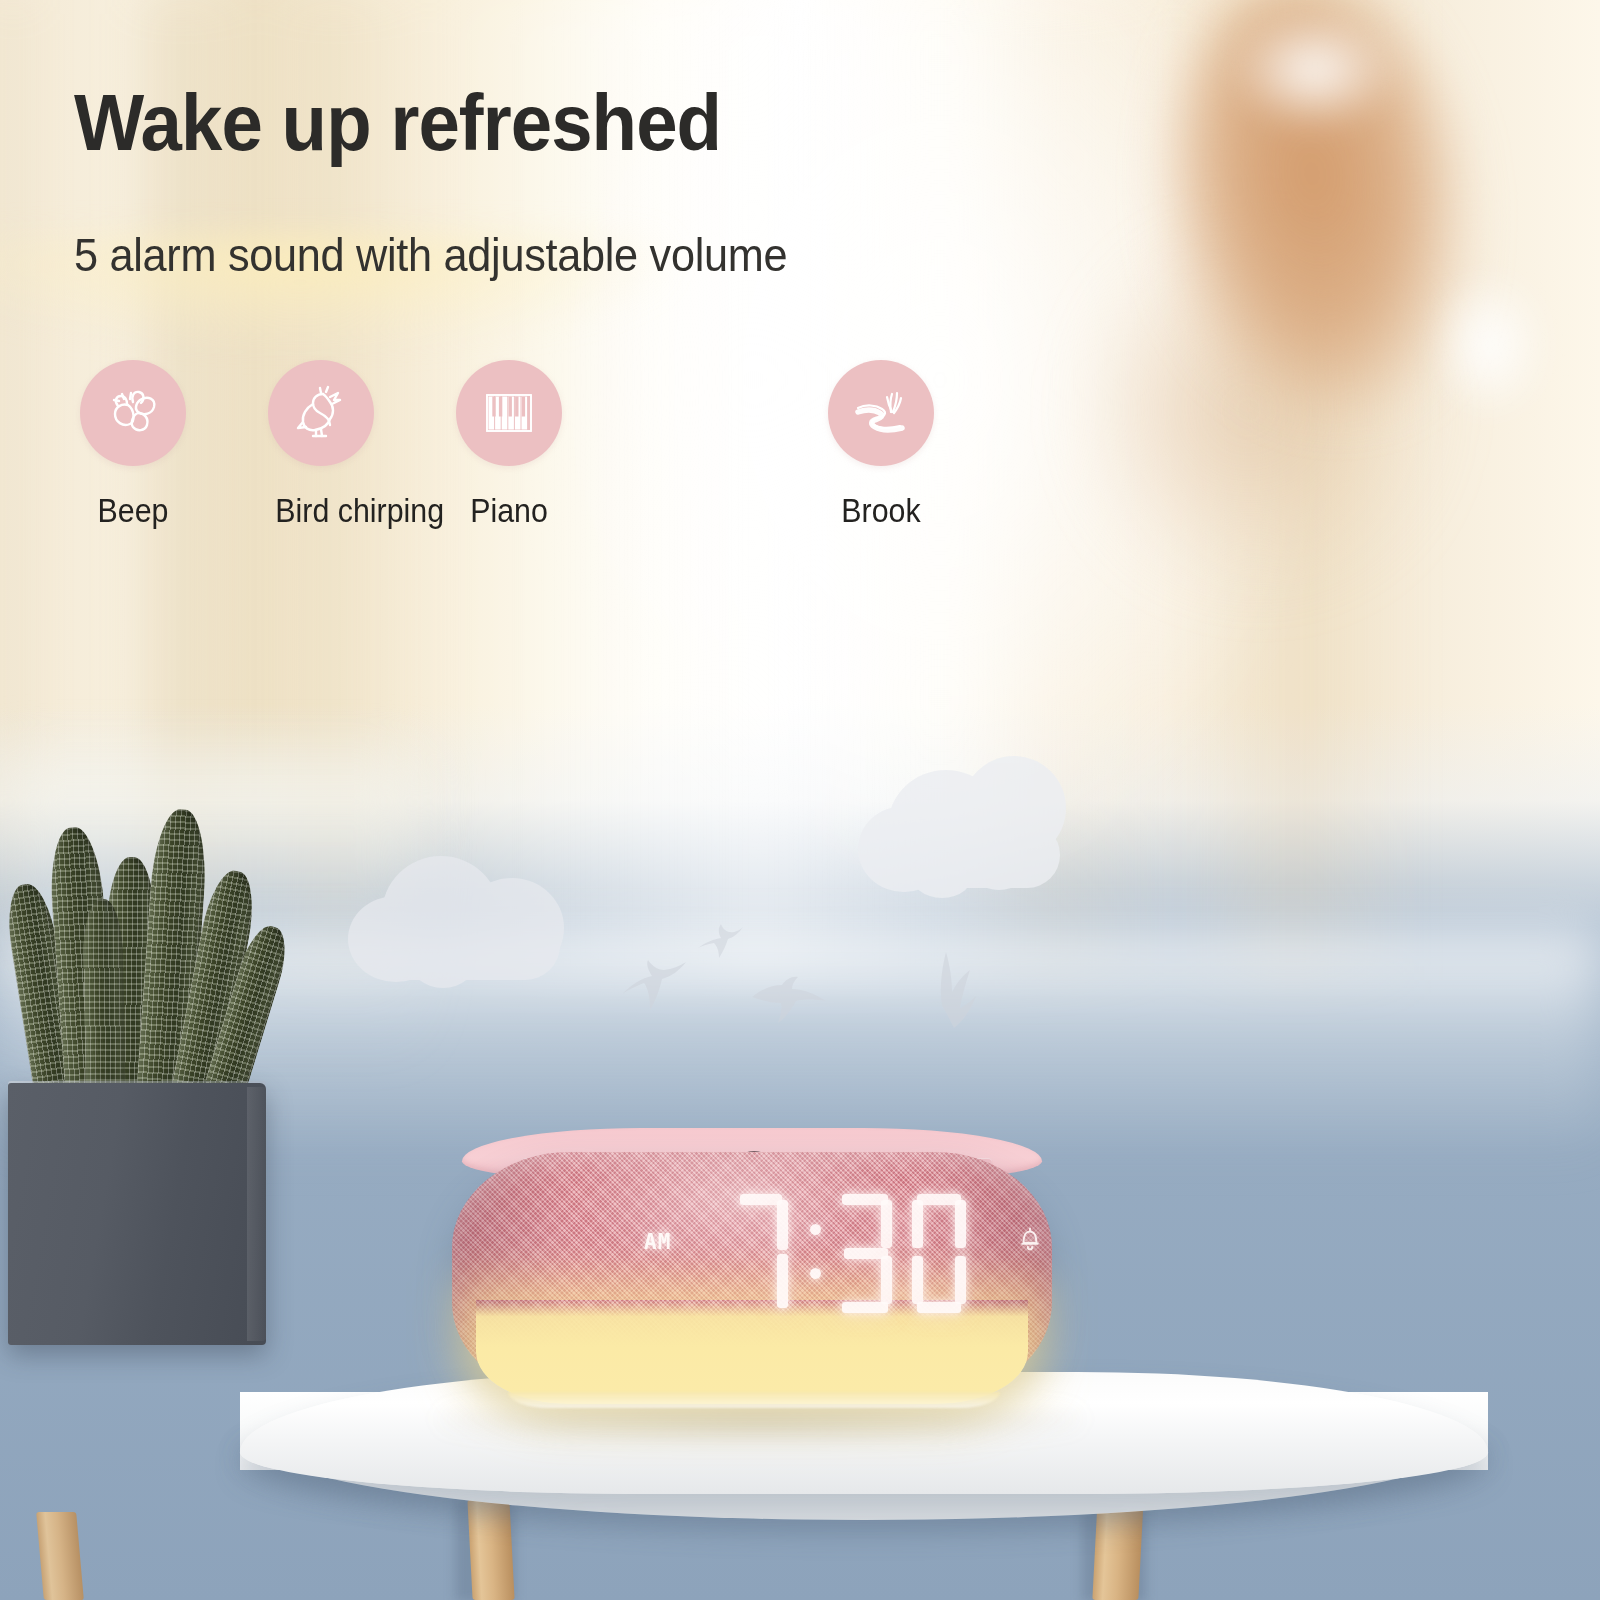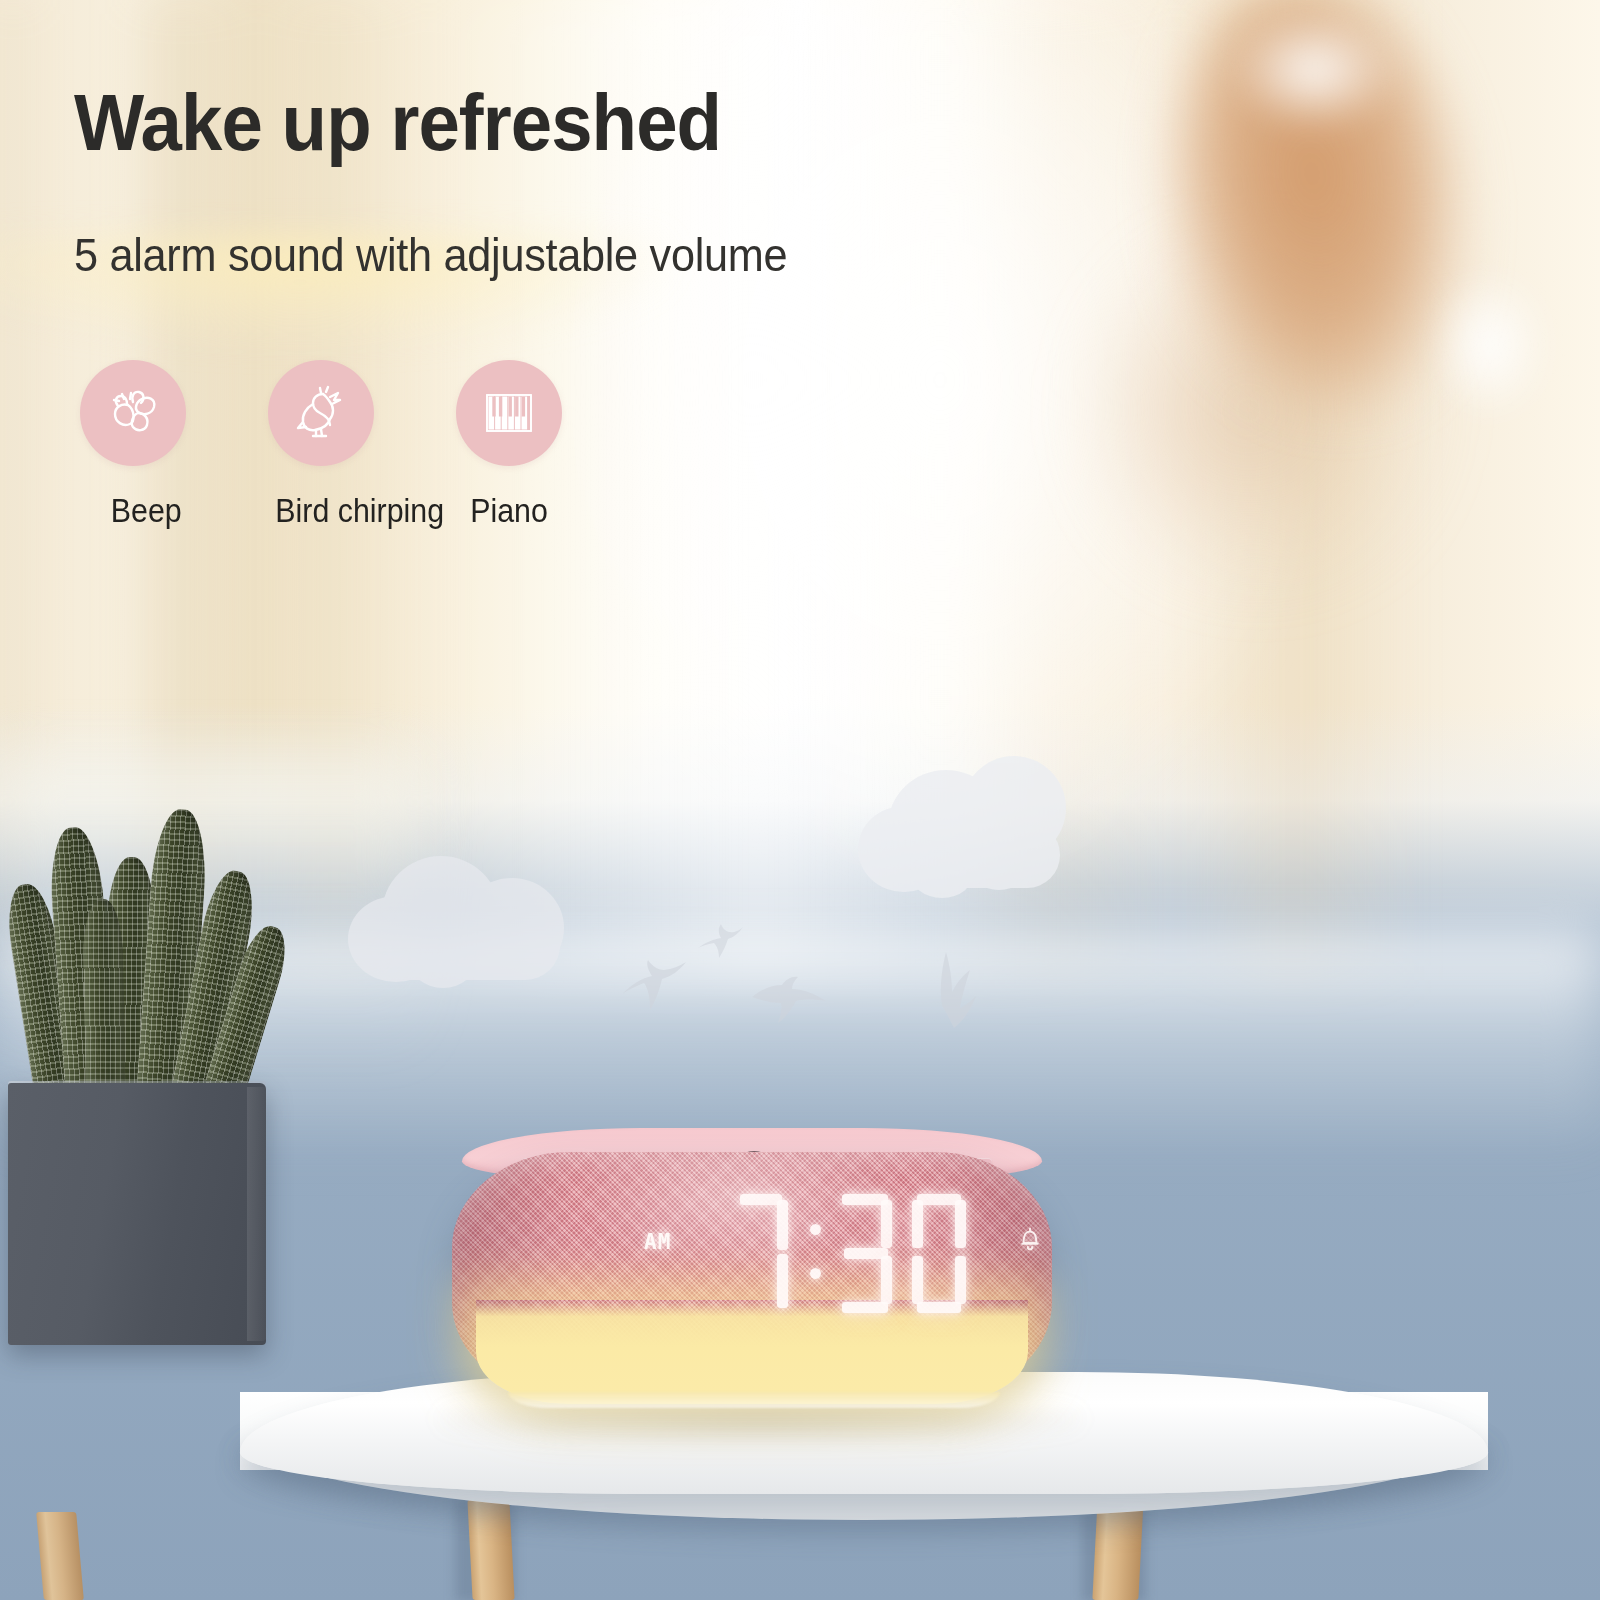--- a/index.html
+++ b/index.html
@@ -438,21 +438,21 @@
         </svg>
       </div>
     </div>
   </div>
 
   <div class="headline">Wake up refreshed</div>
   <div class="subhead">5 alarm sound with adjustable volume</div>
 
   <div class="sounds">
 
-    <div class="sound-item" style="left:12px;text-align:right;">
+    <div class="sound-item" style="left:12px;">
       <div class="sound-circle">
         <span>
           <svg width="62" height="62" viewBox="0 0 62 62" fill="none" stroke="#ffffff" stroke-width="2.4" stroke-linecap="round" stroke-linejoin="round">
             <path d="M16 24 C12 19 14 14 19 14 C23 14 25 18 25 22"></path>
             <path d="M31 20 C29 14 32 9 37 10 C42 11 43 17 39 21"></path>
             <path d="M38 18 C46 13 54 17 52 25 C50 32 42 34 36 30 C33 28 33 22 38 18 Z"></path>
             <path d="M26 23 C20 21 13 25 13 32 C13 40 21 45 28 42 C33 40 33 28 26 23 Z"></path>
             <path d="M36 31 C42 31 47 36 45 43 C43 49 35 50 31 45 C28 41 31 33 36 31 Z"></path>
             <path d="M22 17 L20 12"></path>
             <path d="M17 19 L12 18"></path>
@@ -504,16 +504,31 @@
             <path d="M26 48 L26 54"></path>
             <path d="M31 47 L32 54"></path>
             <path d="M23 54 L36 54"></path>
           </svg>
         </span>
       </div>
       <div class="sound-label">Bird chirping</div>
     </div>
 
 
+    <div class="sound-item" style="left:760px;">
+      <div class="sound-circle">
+        <span>
+          <svg width="62" height="62" viewBox="0 0 62 62" fill="none" stroke="#ffffff" stroke-width="2.2" stroke-linecap="round" stroke-linejoin="round">
+            <path d="M8 26 C16 22 26 23 32 27 C38 31 34 35 28 36 C22 37 20 40 24 43 C28 46 38 47 50 44" fill="none"></path>
+            <path d="M8 30 C17 27 25 28 30 31 C34 33.5 31 36 26 37.5 C21 39 20 42 25 45 C30 48 40 49 52 46" fill="none" stroke-width="5.5" stroke="#ffffff" opacity="0.95"></path>
+            <path d="M42 12 C40 18 40 24 41 30"></path>
+            <path d="M47 11 C47 18 45 25 43 30"></path>
+            <path d="M37 15 C38 21 40 26 42 30"></path>
+            <path d="M51 16 C50 22 47 27 44 31"></path>
+          </svg>
+        </span>
+      </div>
+      <div class="sound-label">Brook</div>
+    </div>
 
   </div>
 
 </div>
 
 </body></html>

